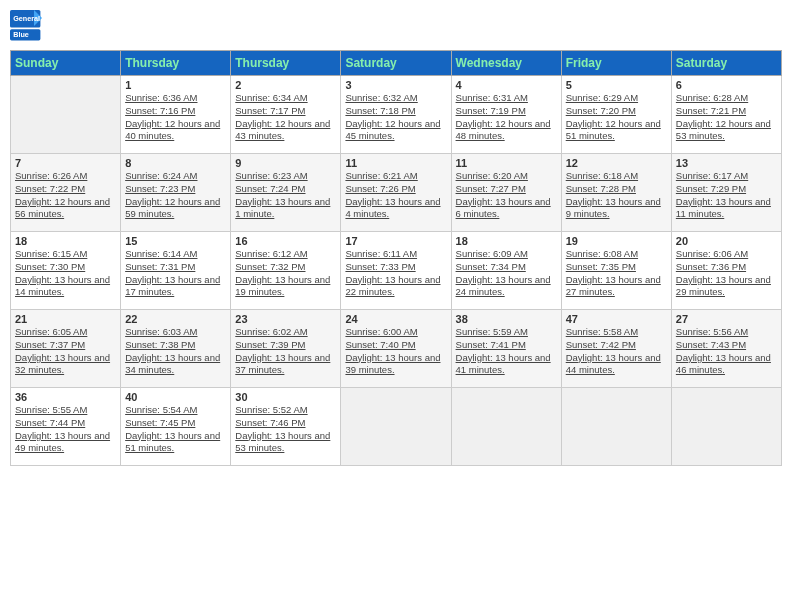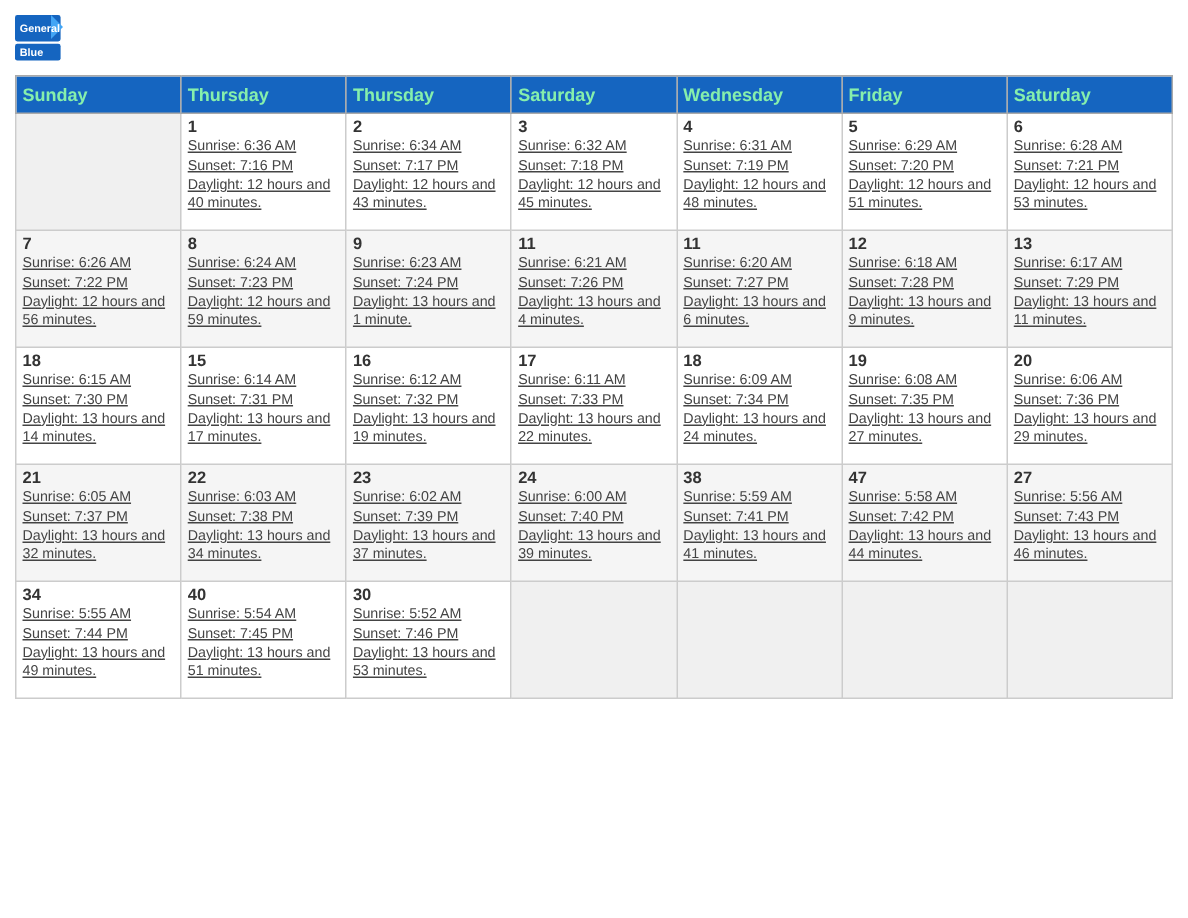--- a/index.html
+++ b/index.html
@@ -202,21 +202,21 @@
             <span class="day-num">47</span>
             <div class="day-info">Sunrise: 5:58 AM<br>Sunset: 7:42 PM<br>Daylight: 13 hours and 44 minutes.</div>
           </td>
           <td>
             <span class="day-num">27</span>
             <div class="day-info">Sunrise: 5:56 AM<br>Sunset: 7:43 PM<br>Daylight: 13 hours and 46 minutes.</div>
           </td>
         </tr>
         <tr>
           <td>
-            <span class="day-num">34</span>
+            <span class="day-num">36</span>
             <div class="day-info">Sunrise: 5:55 AM<br>Sunset: 7:44 PM<br>Daylight: 13 hours and 49 minutes.</div>
           </td>
           <td>
             <span class="day-num">40</span>
             <div class="day-info">Sunrise: 5:54 AM<br>Sunset: 7:45 PM<br>Daylight: 13 hours and 51 minutes.</div>
           </td>
           <td>
             <span class="day-num">30</span>
             <div class="day-info">Sunrise: 5:52 AM<br>Sunset: 7:46 PM<br>Daylight: 13 hours and 53 minutes.</div>
           </td>

